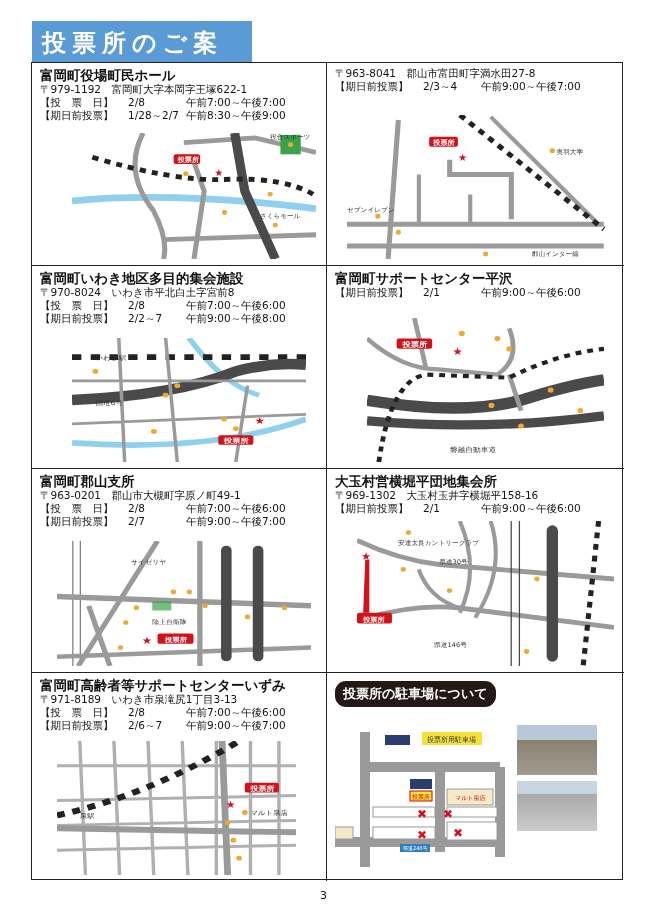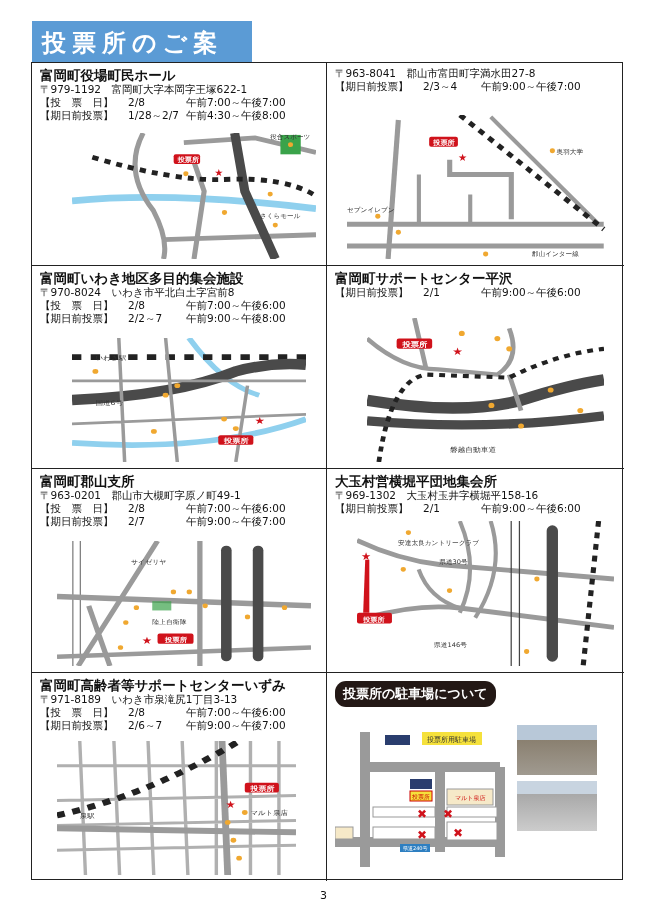--- a/index.html
+++ b/index.html
@@ -26,21 +26,21 @@
 <body>
 
 <div class="title-banner">投票所のご案内</div>
 
 <div class="grid">
 
   <div class="cell">
     <div class="name">富岡町役場町民ホール</div>
     <div class="addr">〒979-1192　富岡町大字本岡字王塚622-1</div>
     <div class="line"><span class="lbl">【投　票　日】</span><span class="d">2/8</span><span>午前7:00～午後7:00</span></div>
-    <div class="line"><span class="lbl">【期日前投票】</span><span class="d">1/28～2/7</span><span>午前4:30～午後8:00</span></div>
+    <div class="line"><span class="lbl">【期日前投票】</span><span class="d">1/28～2/7</span><span>午前8:30～午後9:00</span></div>
     <div class="map" style="top:70px;left:40px;">
       <svg viewBox="0 0 240 130" preserveAspectRatio="none">
         <path d="M0 70 Q100 60 240 78" stroke="#8fd0ee" stroke-width="7" fill="none"></path>
         <path d="M70 0 Q50 40 80 80 Q95 110 90 130" stroke="#9a9a9a" stroke-width="5" fill="none"></path>
         <path d="M110 10 L180 5 L240 20" stroke="#9a9a9a" stroke-width="5" fill="none"></path>
         <path d="M120 30 L130 60 L120 130" stroke="#9a9a9a" stroke-width="5" fill="none"></path>
         <path d="M90 110 L240 105" stroke="#9a9a9a" stroke-width="5" fill="none"></path>
         <path d="M160 0 L170 60 L200 130" stroke="#4a4a4a" stroke-width="9" fill="none"></path>
         <path d="M20 25 Q100 50 150 48 Q210 45 240 65" stroke="#222" stroke-width="5" stroke-dasharray="6 6" fill="none"></path>
         <rect x="205" y="2" width="20" height="20" fill="#3aa34a"></rect>

